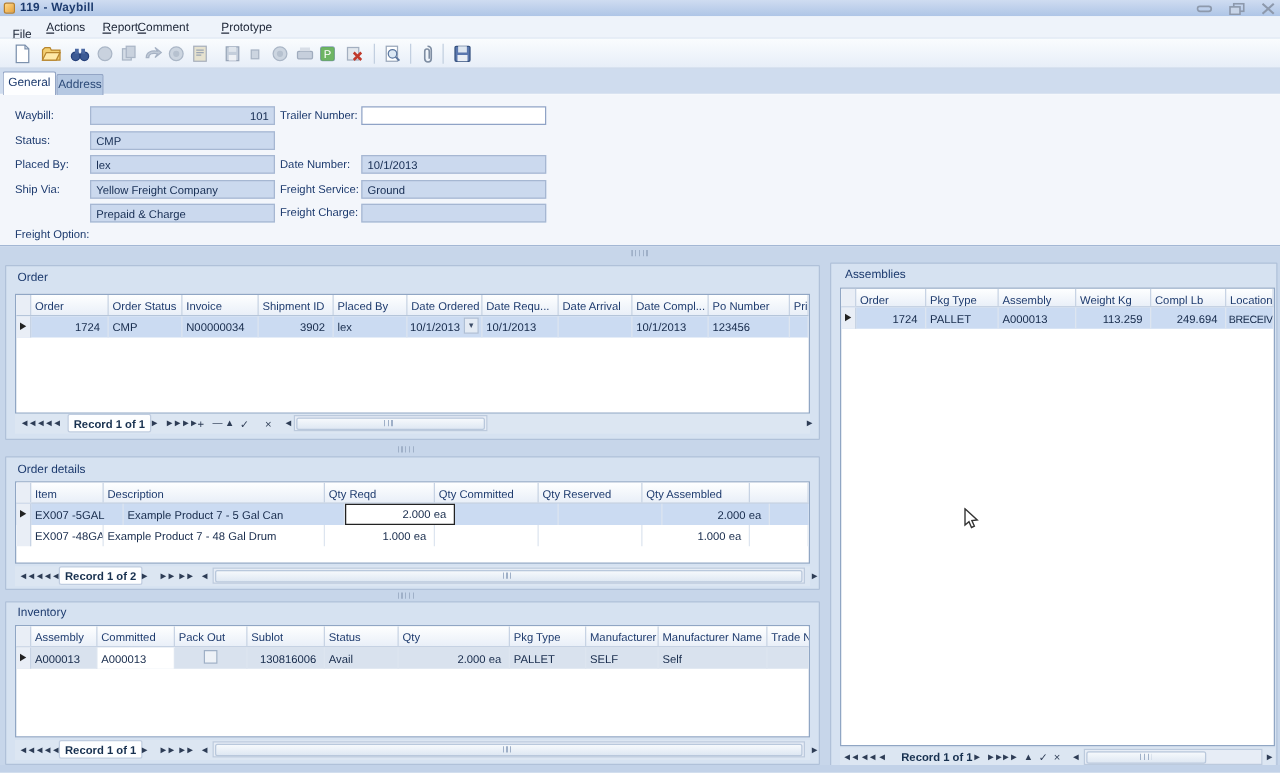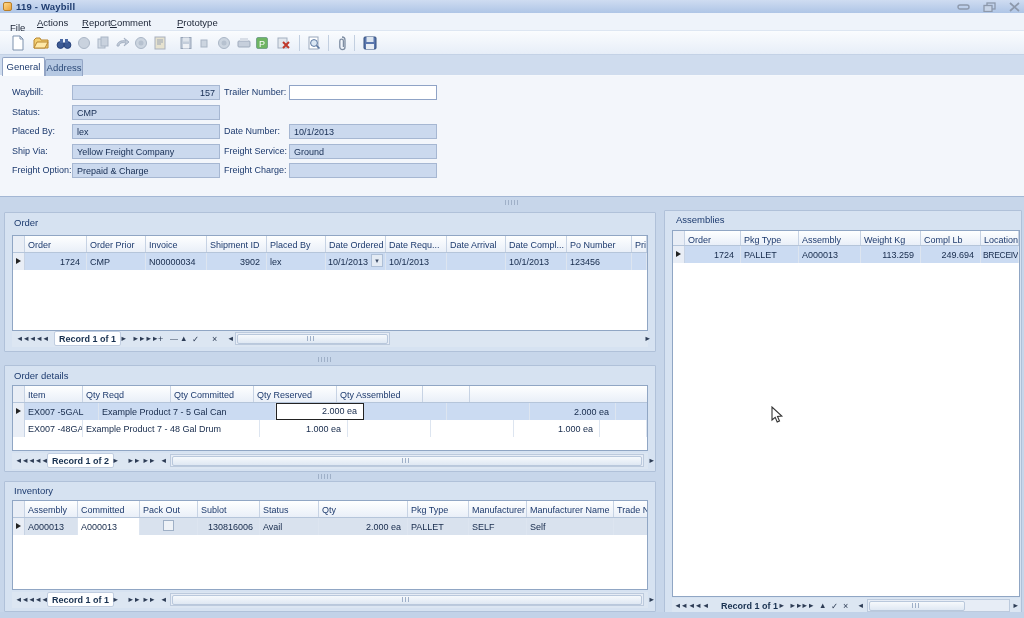--- a/index.html
+++ b/index.html
@@ -130,46 +130,46 @@
       <rect x="4" y="9" width="8" height="5" fill="#e9eef5"></rect>
     </svg></div>
 <div id="tabstrip" class="abs"></div>
 <div id="tab-addr" class="tab">Address</div>
 <div id="tab-gen" class="tab">General</div>
 <div id="formarea" class="abs"></div>
 <div class="lbl" style="left:12px;top:87px">Waybill:</div>
 <div class="lbl" style="left:12px;top:107px">Status:</div>
 <div class="lbl" style="left:12px;top:126px">Placed By:</div>
 <div class="lbl" style="left:12px;top:146px">Ship Via:</div>
-<div class="lbl" style="left:12px;top:165px">Freight Option:</div>
+<div class="lbl" style="left:12px;top:182px">Freight Option:</div>
 <div class="lbl" style="left:224px;top:87px">Trailer Number:</div>
 <div class="lbl" style="left:224px;top:126px">Date Number:</div>
 <div class="lbl" style="left:224px;top:146px">Freight Service:</div>
 <div class="lbl" style="left:224px;top:165px">Freight Charge:</div>
-<div class="fld" style="left:72px;top:85px;text-align:right">157</div>
+<div class="fld" style="left:72px;top:85px;text-align:right">101</div>
 <div class="fld" style="left:72px;top:105px">CMP</div>
 <div class="fld" style="left:72px;top:124px">lex</div>
 <div class="fld" style="left:72px;top:144px">Yellow Freight Company</div>
 <div class="fld" style="left:72px;top:163px">Prepaid &amp; Charge</div>
 <div class="fld" style="left:289px;top:85px;background:#fff;border-color:#8fa3c6"></div>
 <div class="fld" style="left:289px;top:124px">10/1/2013</div>
 <div class="fld" style="left:289px;top:144px">Ground</div>
 <div class="fld" style="left:289px;top:163px"></div>
 <div class="abs" style="left:0;top:196px;width:1024px;height:1px;background:#a3b7d4"></div>
 <div id="lower" class="abs"></div>
 <div class="grip abs" style="left:505px;top:200px;width:14px"></div>
 <div class="grip abs" style="left:318px;top:357px;width:14px"></div>
 <div class="grip abs" style="left:318px;top:474px;width:14px"></div>
 <div class="group" style="left:4px;top:212px;width:652px;height:140px"></div>
 <div class="glabel" style="left:14px;top:217px">Order</div>
 <div class="grid abs" style="left:12px;top:235px;width:636px;height:96px;overflow:hidden">
     <div class="ghead" style="height:17px">
       <div class="ind" style="width:12px"></div>
       <div class="c" style="width:62px">Order</div>
-      <div class="c" style="width:59px">Order Prior</div>
+      <div class="c" style="width:59px">Order Status</div>
       <div class="c" style="width:61px">Invoice</div>
       <div class="c" style="width:60px">Shipment ID</div>
       <div class="c" style="width:59px">Placed By</div>
       <div class="c" style="width:60px">Date Ordered</div>
       <div class="c" style="width:61px">Date Requ...</div>
       <div class="c" style="width:59px">Date Arrival</div>
       <div class="c" style="width:61px">Date Compl...</div>
       <div class="c" style="width:65px">Po Number</div>
       <div class="c" style="width:15px">Prior...</div>
     </div>
@@ -208,20 +208,21 @@
     </div>
     <div class="grip" style="left:295px;top:5px"></div>
     <div class="g" style="left:632px">►</div>
   </div>
 <div class="group" style="left:4px;top:365px;width:652px;height:107px"></div>
 <div class="glabel" style="left:14px;top:370px">Order details</div>
 <div class="grid abs" style="left:12px;top:385px;width:636px;height:66px;overflow:hidden">
     <div class="ghead" style="height:17px">
       <div class="ind" style="width:12px"></div>
       <div class="c" style="width:58px">Item</div>
+      <div class="c" style="width:177px">Description</div>
       <div class="c" style="width:88px">Qty Reqd</div>
       <div class="c" style="width:83px">Qty Committed</div>
       <div class="c" style="width:83px">Qty Reserved</div>
       <div class="c" style="width:86px">Qty Assembled</div>
       <div class="c" style="width:47px"></div>
     </div>
     <div class="grow" style="height:17px;background:#cbdbf2">
       <div class="ind mark" style="width:12px"></div>
       <div class="c" style="width:74px">EX007 -5GAL</div>
       <div class="c" style="width:177px">Example Product 7 - 5 Gal Can</div>

